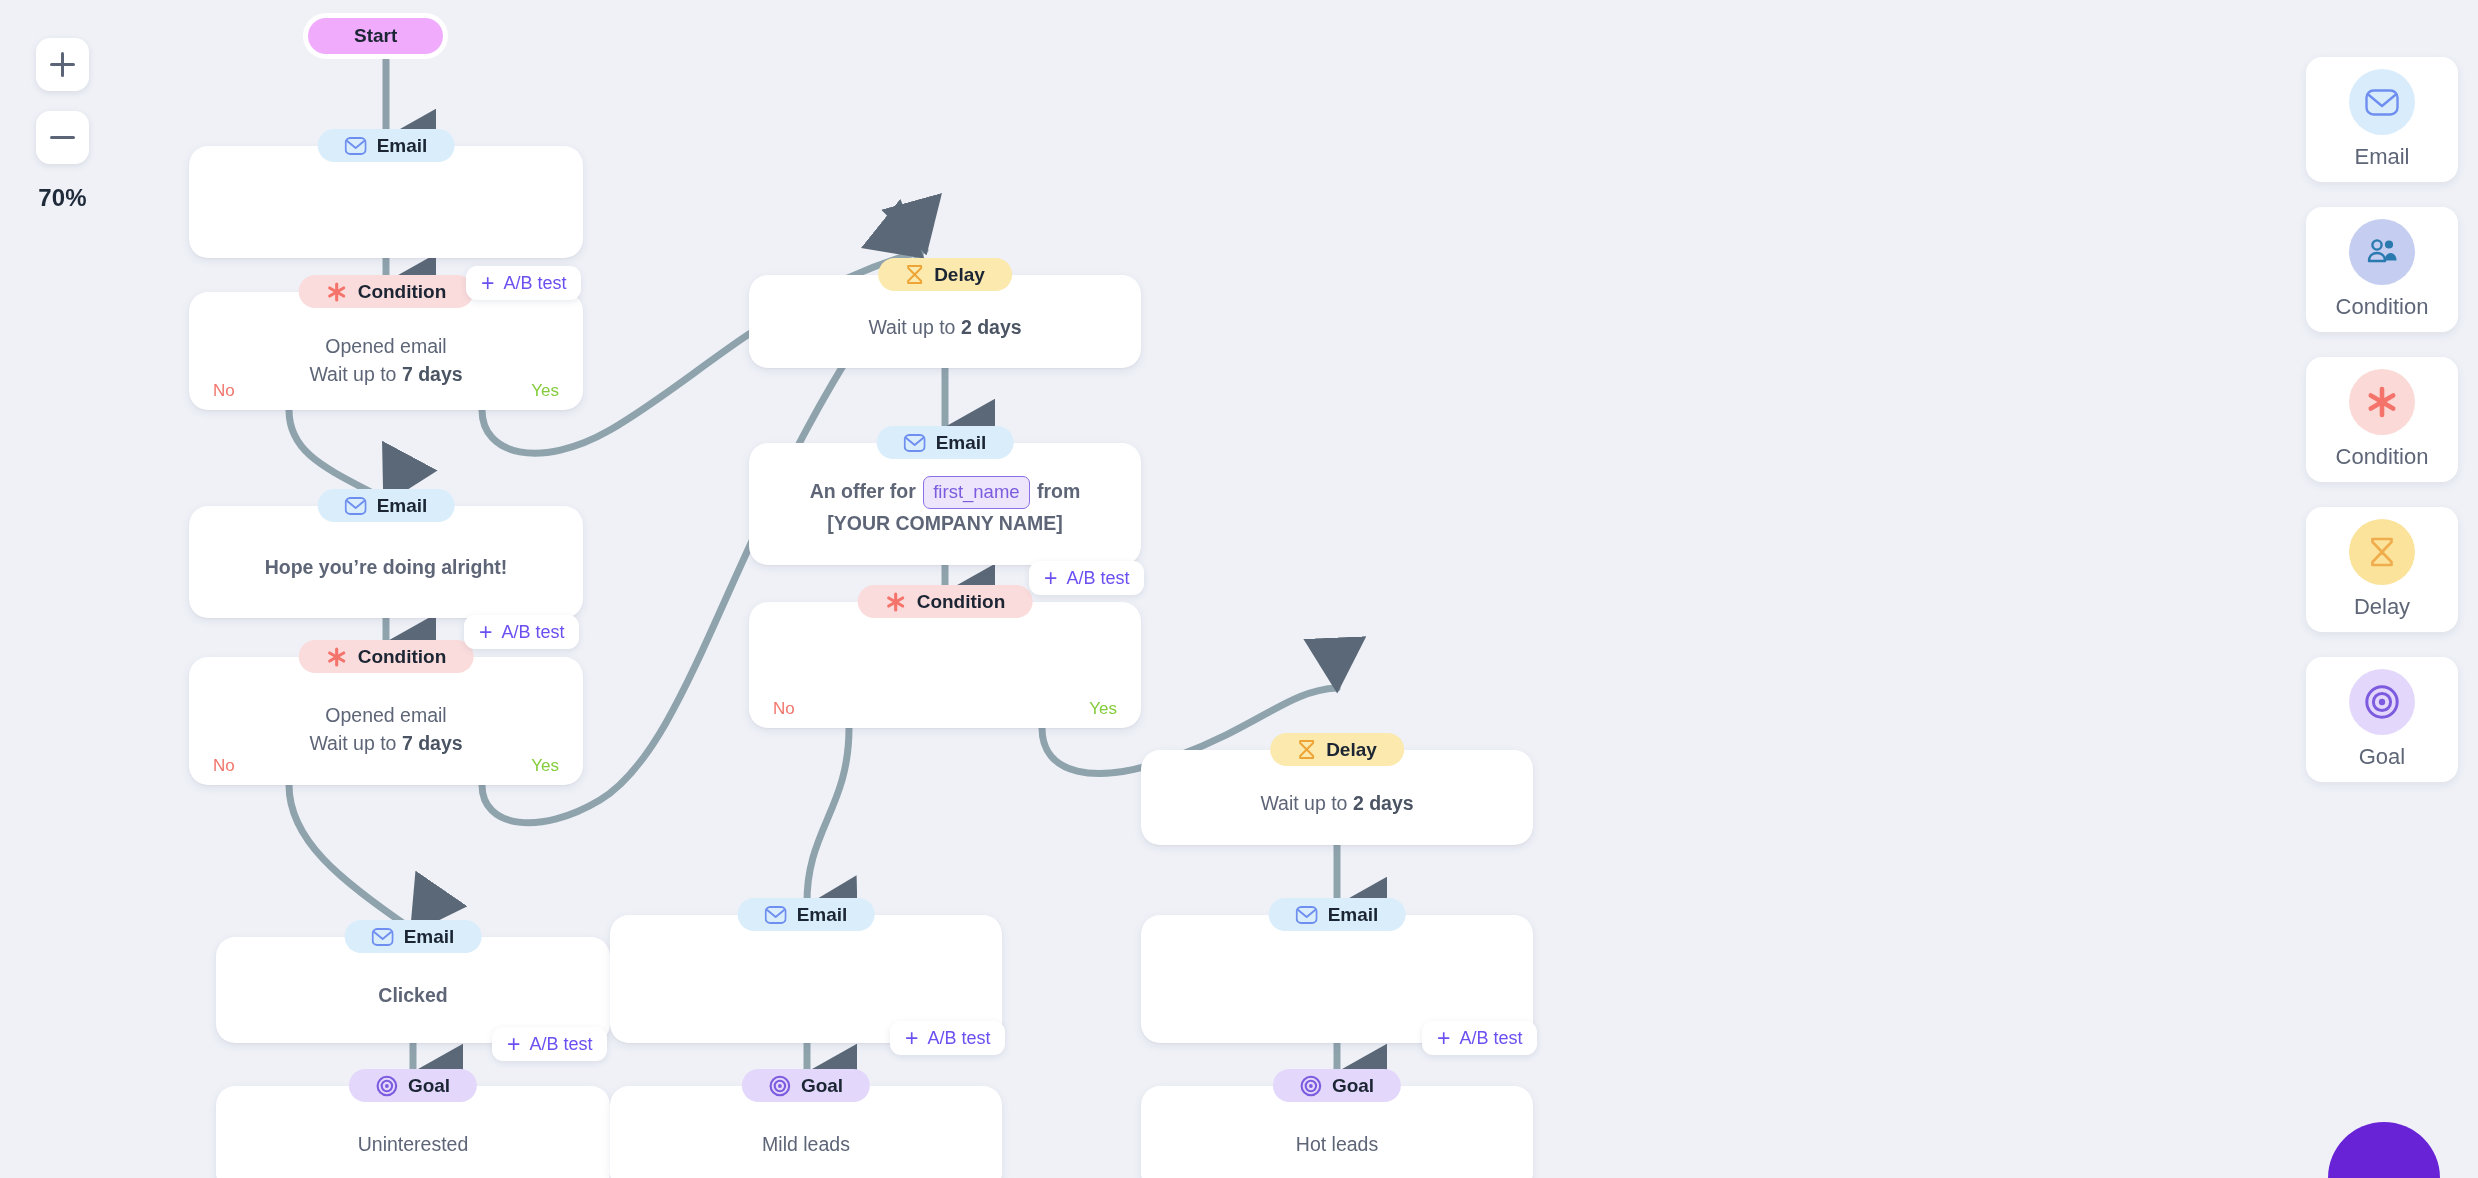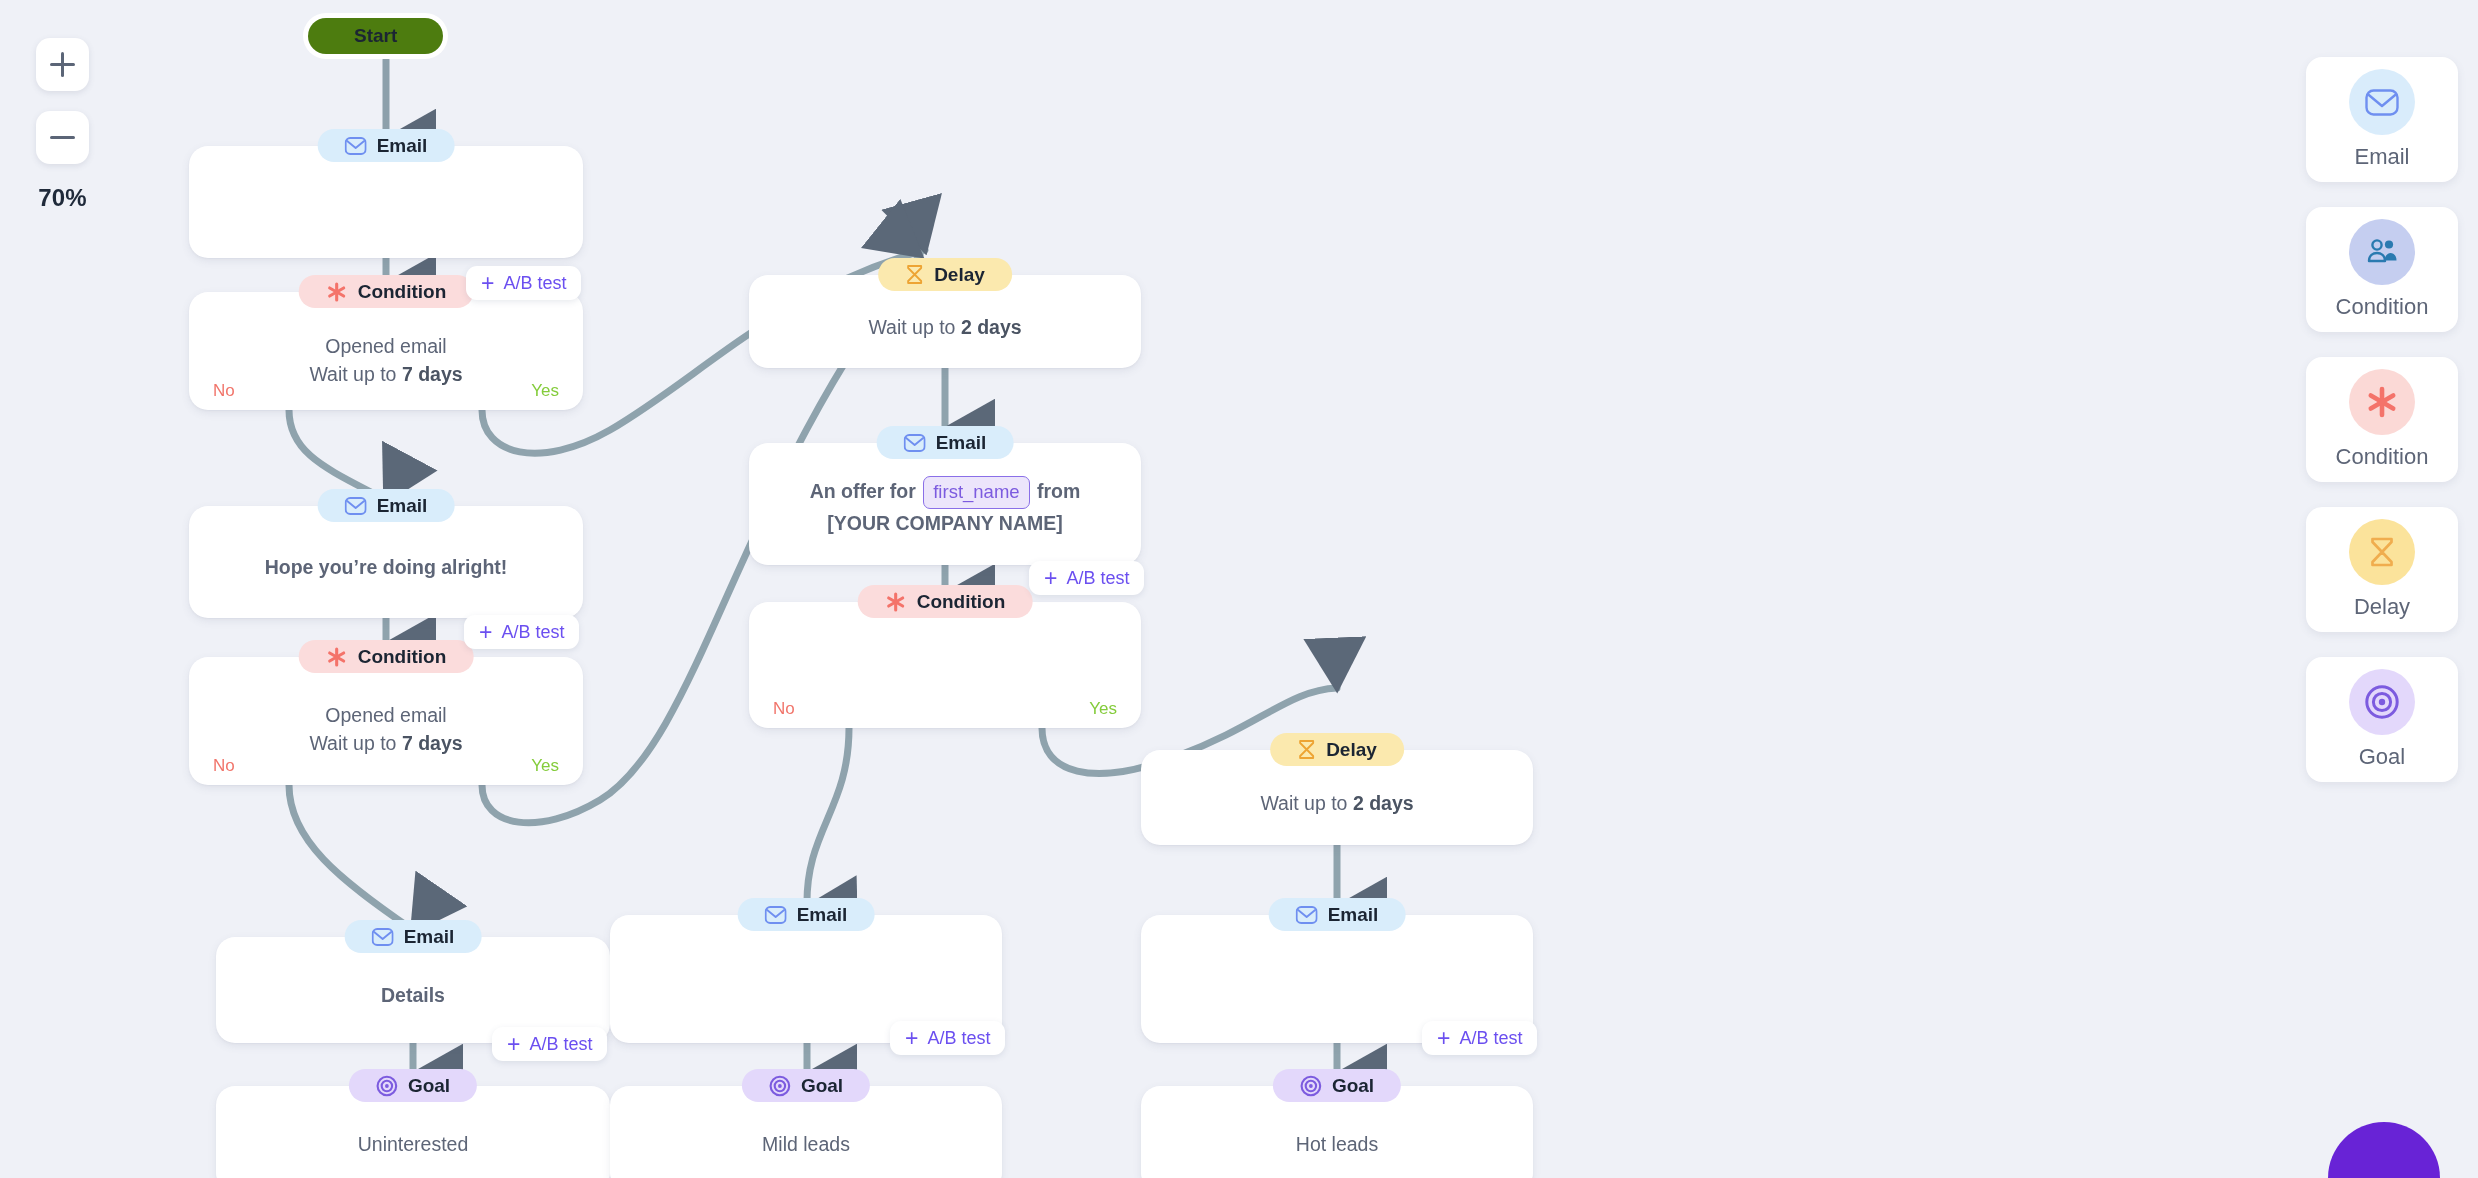--- a/index.html
+++ b/index.html
@@ -47,21 +47,21 @@
     display:flex;align-items:center;justify-content:center;gap:10px;
     padding:0 27px;
     font-size:19px;font-weight:bold;color:#1b2533;
     white-space:nowrap;z-index:3;
     box-sizing:border-box;
   }
   .badge-email{background:#d9edfb;}
   .badge-condition{background:#fbdcdc;}
   .badge-delay{background:#fbe9ae;}
   .badge-goal{background:#e3d8fb;}
-  .badge-start{background:#4d7c0f;padding:0 46px;height:36px;border-radius:18px;top:0;
+  .badge-start{background:#f0abfc;padding:0 46px;height:36px;border-radius:18px;top:0;
     box-shadow:0 0 0 5px #fff;}
   .node-body{
     padding:34px 26px 24px;
     text-align:center;
     font-size:19.5px;
     color:#5d6577;
     line-height:1.45;
     width:100%;
     box-sizing:border-box;
   }
@@ -270,21 +270,21 @@
 
   <div class="node" style="left:216px;top:937px;">
     <div class="node-card" style="width:394px;height:106px;">
       <div class="node-badge badge-email">
         <svg width="22" height="18" viewBox="0 0 22 18">
           <rect x="1" y="1" width="20" height="16" rx="4.5" fill="none" stroke="#6f8ff0" stroke-width="1.9"></rect>
           <path d="M2.5,4 L11,11 L19.5,4" fill="none" stroke="#6f8ff0" stroke-width="1.9" stroke-linecap="round" stroke-linejoin="round"></path>
         </svg>
         <span>Email</span>
       </div>
-      <div class="node-body bold">Details</div>
+      <div class="node-body bold">Clicked</div>
     </div>
   </div>
 
   <div class="ab" style="left:492px;top:1027px;">
     <span class="plus">+</span>
     <span>A/B test</span>
   </div>
 
   <div class="node" style="left:216px;top:1086px;">
     <div class="node-card" style="width:394px;height:106px;">

